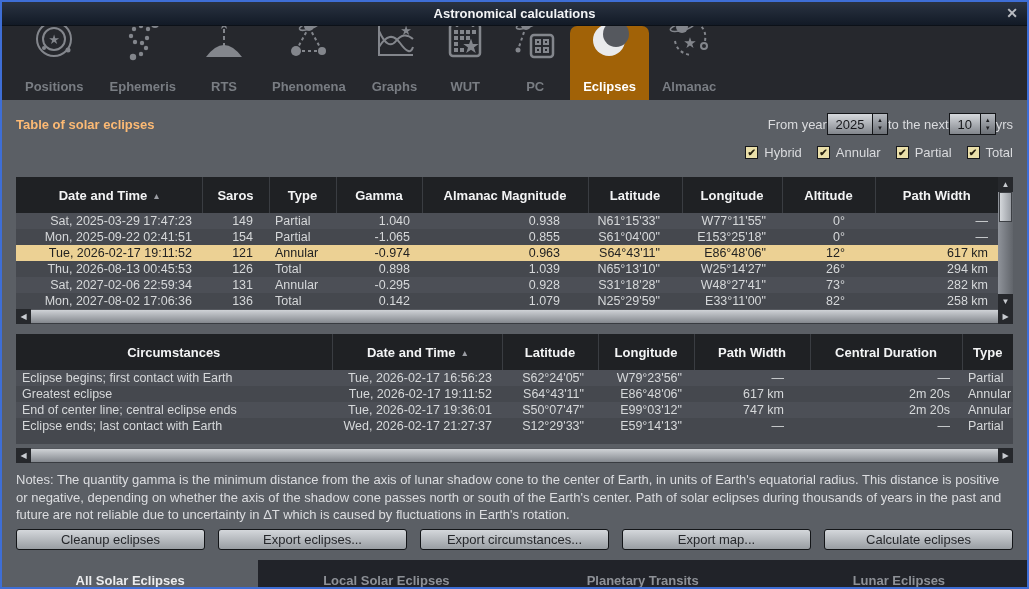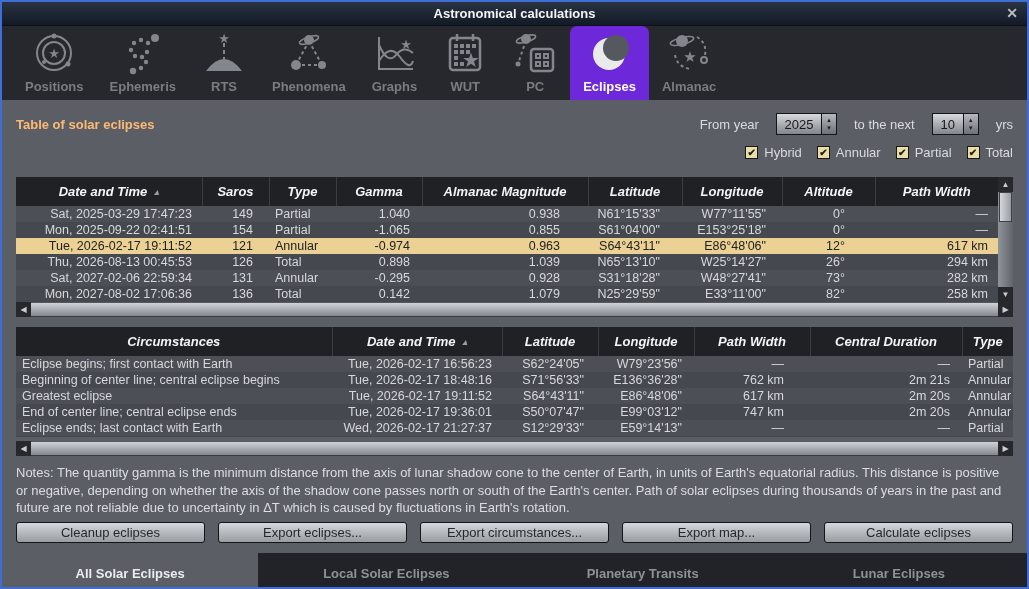--- a/index.html
+++ b/index.html
@@ -8,47 +8,47 @@
 
   
   .titlebar { height:24px; flex:0 0 24px; background:linear-gradient(#2a3342,#121a26); border-bottom:1px solid #0c1118; display:flex; align-items:center; justify-content:center; position:relative; }
   .titlebar .title { color:#f2f3f5; font-size:13px; font-weight:bold; }
   .close-btn { position:absolute; right:9px; top:3px; color:#b9bcc2; font-size:14px; font-weight:bold; cursor:default; }
 
   
   .toolbar { height:74px; flex:0 0 74px; background:#26282d; display:flex; align-items:flex-end; padding-left:10px; }
   .ttab { display:flex; flex-direction:column; align-items:center; justify-content:flex-end; height:72px; padding:4px 13px 6px; }
   .ttab .ticon { height:46px; display:flex; align-items:center; justify-content:center; }
-  .ttab .tlabel { font-size:13px; font-weight:bold; color:#797d83; margin-top:4px; }
-  .ttab.active { background:#6d28d9; border-radius:7px 7px 0 0; height:74px; }
+  .ttab .tlabel { font-size:13px; font-weight:bold; color:#797d83; margin-top:18px; }
+  .ttab.active { background:#a16207; border-radius:7px 7px 0 0; height:74px; }
   .ttab.active .tlabel { color:#ffffff; }
   .ttab svg { display:block; }
 
   
   .pane { flex:1; background:#5b5f65; padding:12px 14px 0; display:flex; flex-direction:column; }
 
   .controls-row { display:flex; justify-content:space-between; align-items:center; height:24px; }
   .section-title { color:#fdba74; font-size:13px; font-weight:bold; }
-  .year-controls { display:flex; align-items:center; gap:17px; color:#dadbde; font-size:13px; }
+  .year-controls { display:flex; align-items:center; gap:0; color:#dadbde; font-size:13px; }
   .spinbox { display:flex; height:22px; border:1px solid #131518; background:#8c9096; }
   .spin-value { background:linear-gradient(#d6d9dd,#82868c); color:#17181b; font-size:13px; display:flex; align-items:center; justify-content:center; }
   .spinbox.w-year .spin-value { width:44px; }
   .spinbox.w-yrs  .spin-value { width:30px; }
   .spin-arrows { width:15px; border-left:1px solid #131518; background:linear-gradient(#b6bac0,#6d7177); display:flex; flex-direction:column; align-items:center; justify-content:space-evenly; }
   .spin-arrows span { font-size:6px; color:#1d1e21; line-height:6px; }
 
   .filters-row { display:flex; justify-content:flex-end; align-items:center; gap:15px; height:20px; margin-top:6px; }
   .filter { display:flex; align-items:center; gap:6px; color:#dadbde; font-size:13px; }
   .checkbox { width:13px; height:13px; background:#eadfa9; border:1px solid #17181b; color:#26200f; font-size:10px; line-height:11px; text-align:center; font-weight:bold; }
 
   
   .table-block { margin-top:15px; }
   .tb-row { display:flex; }
   table { border-collapse:collapse; table-layout:fixed; width:100%; }
-  th { background:#1f2124; color:#f3f4f5; font-size:13px; font-weight:bold; height:29px; border-right:1px solid #3a3d42; white-space:nowrap; overflow:hidden;font-style:italic; }
+  th { background:#1f2124; color:#f3f4f5; font-size:13px; font-weight:bold; height:36px; border-right:1px solid #3a3d42; white-space:nowrap; overflow:hidden; }
   th:last-child { border-right:none; }
   td { font-size:12.5px; color:#d6d8da; height:16px; padding:0 6px; white-space:nowrap; overflow:hidden; }
   tbody tr:nth-child(odd) { background:#4c4f56; }
   tbody tr:nth-child(even){ background:#45484e; }
   tr.selected td { background:#ecd194; color:#222222; }
   .sort-ind { font-size:9px; color:#9a9da3; margin-left:7px; vertical-align:1px; }
 
   .t1 td:nth-child(1){text-align:right;padding-right:10px}
   .t1 td:nth-child(2){text-align:right;padding-right:16px}
   .t1 td:nth-child(3){text-align:left}
@@ -419,29 +419,20 @@
             <tr>
               <td>Eclipse begins; first contact with Earth</td>
                 <td>Tue, 2026-02-17 16:56:23</td>
                 <td>S62°24'05"</td>
                 <td>W79°23'56"</td>
                 <td>—</td>
                 <td>—</td>
                 <td>Partial</td>
             </tr>
             <tr>
-              <td>Beginning of center line; central eclipse begins</td>
-                <td>Tue, 2026-02-17 18:48:16</td>
-                <td>S71°56'33"</td>
-                <td>E136°36'28"</td>
-                <td>762 km</td>
-                <td>2m 21s</td>
-                <td>Annular</td>
-            </tr>
-            <tr>
               <td>Greatest eclipse</td>
                 <td>Tue, 2026-02-17 19:11:52</td>
                 <td>S64°43'11"</td>
                 <td>E86°48'06"</td>
                 <td>617 km</td>
                 <td>2m 20s</td>
                 <td>Annular</td>
             </tr>
             <tr>
               <td>End of center line; central eclipse ends</td>

